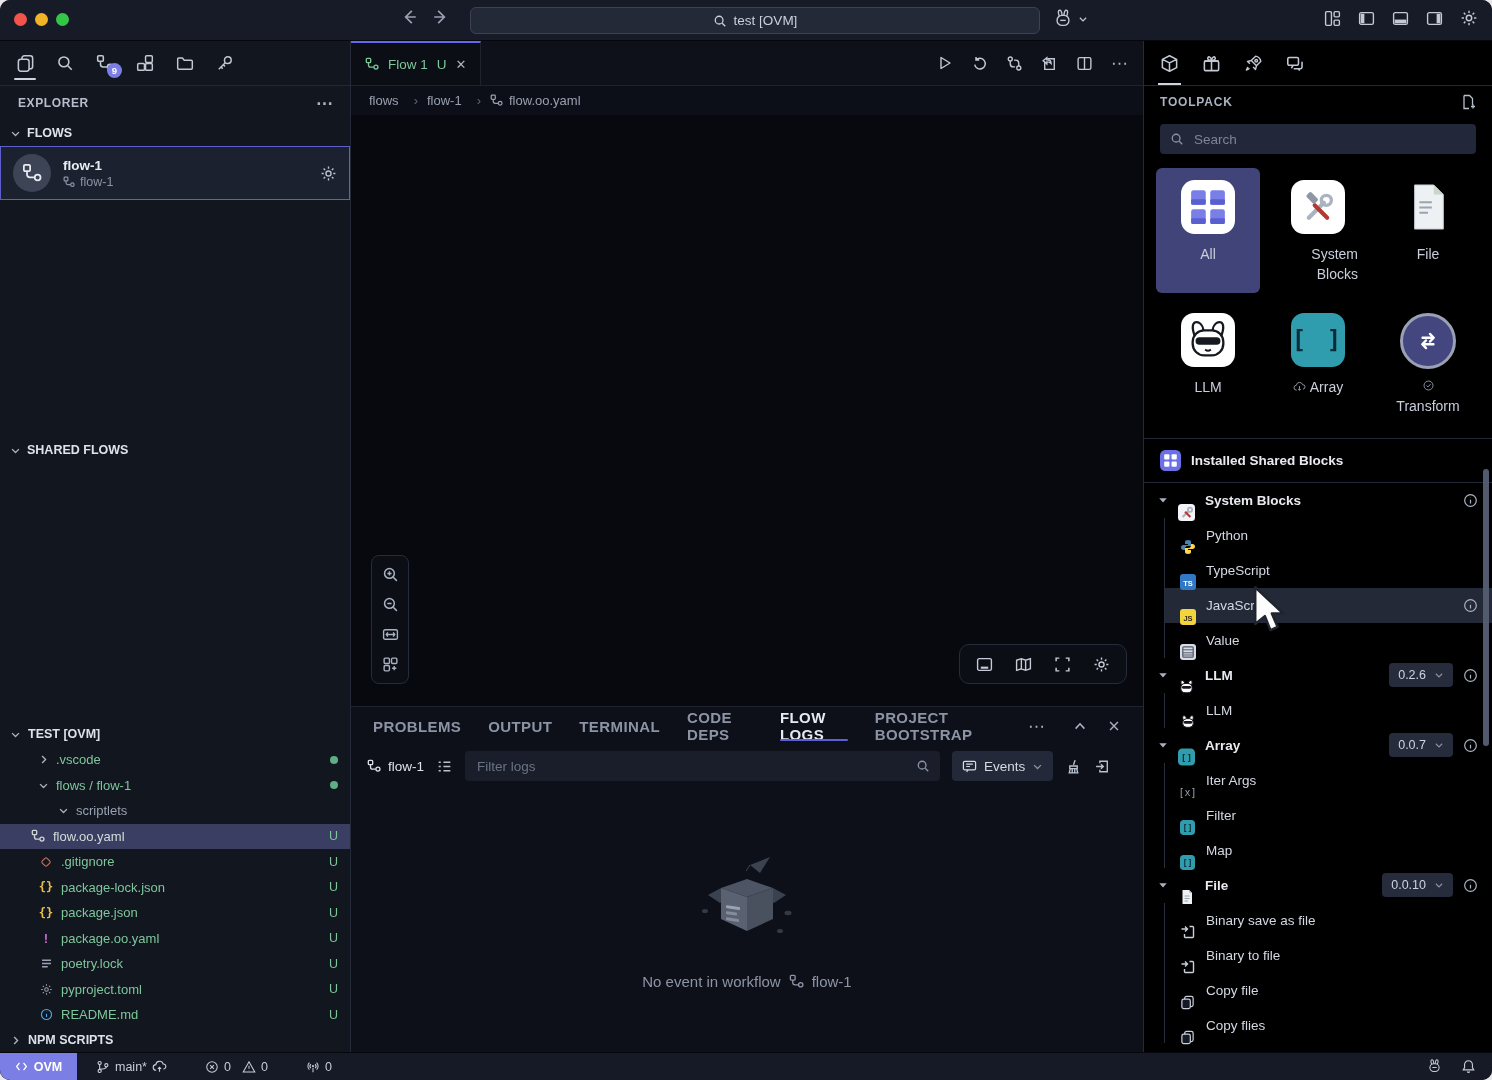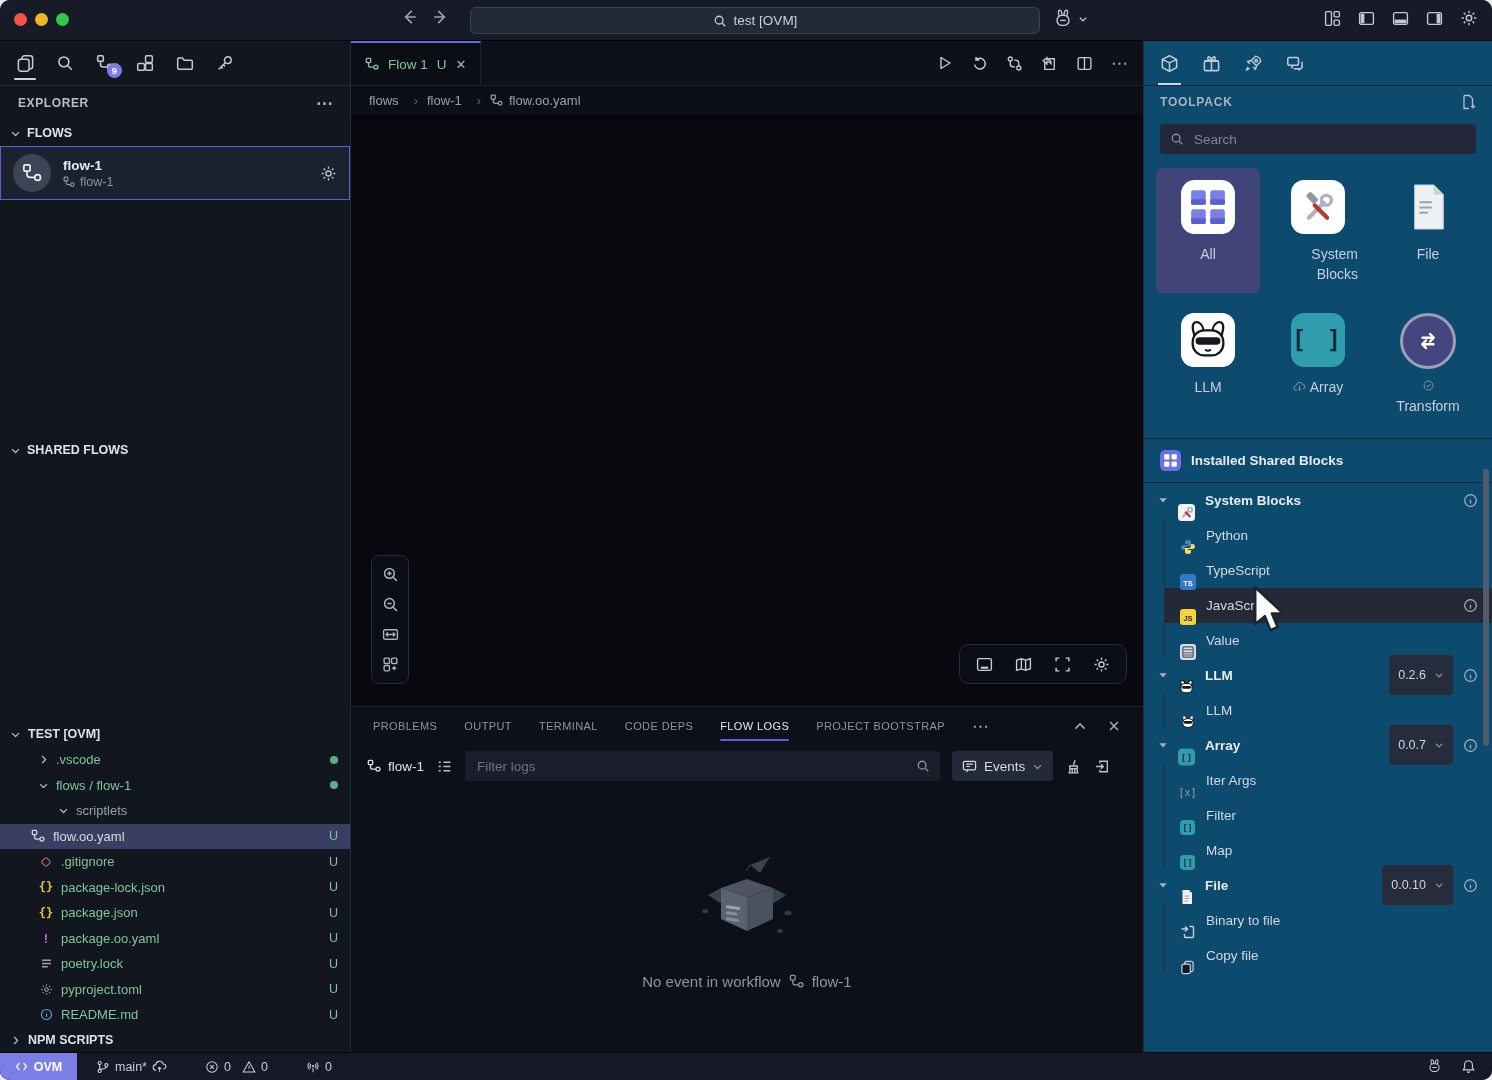--- a/index.html
+++ b/index.html
@@ -14,21 +14,21 @@
   .tl{width:13px;height:13px;border-radius:50%;}
   .tl.red{background:#f2544c}.tl.yellow{background:#f0b429}.tl.green{background:#33c748}
   .navarrows{position:absolute;left:400px;top:8px;display:flex;gap:14px;color:#99a1b2;}
   .searchbox{position:absolute;left:470px;top:7px;width:568px;height:25px;background:#232936;border:1px solid #3a4254;border-radius:6px;display:flex;align-items:center;justify-content:center;gap:7px;color:#c9cfdb;font-size:13.5px;}
   .tb-right{position:absolute;right:14px;top:9px;display:flex;gap:17px;align-items:center;color:#c2c8d4;}
   .rabbit-menu{position:absolute;left:1052px;top:8px;display:flex;align-items:center;gap:4px;color:#c2c8d4;}
 
   
   .sidebar{position:absolute;top:41px;left:0;width:350px;bottom:27px;background:#12161f;border-right:1px solid #252a38;display:flex;flex-direction:column;overflow:hidden;}
   .center{position:absolute;top:41px;left:351px;width:792px;bottom:27px;display:flex;flex-direction:column;background:#0c0f17;}
-  .rightpanel{position:absolute;top:41px;right:0;width:348px;bottom:27px;background:#0c4a6e;border-left:1px solid #252a38;overflow:hidden;}
+  .rightpanel{position:absolute;top:41px;right:0;width:348px;bottom:27px;background:#000000;border-left:1px solid #252a38;overflow:hidden;}
   .statusbar{position:absolute;bottom:0;left:0;right:0;height:27px;background:#161a26;border-top:1px solid #05070c;display:flex;align-items:center;}
 
   
   .activityrow{height:44px;border-bottom:1px solid #232836;display:flex;align-items:center;padding-left:12px;gap:14px;flex:none;}
   .ai{position:relative;width:26px;height:34px;display:flex;align-items:center;justify-content:center;color:#c2c8d4;}
   .ai.active::after{content:"";position:absolute;bottom:0;left:2px;right:2px;height:2px;background:#cfd4de;border-radius:1px;}
   .ai .abadge{position:absolute;right:-4px;bottom:2px;width:15px;height:15px;border-radius:50%;background:#7b7ee4;color:#fff;font-size:9.5px;font-weight:bold;display:flex;align-items:center;justify-content:center;}
   .exp-header{height:34px;display:flex;align-items:center;justify-content:space-between;padding:0 16px 0 18px;color:#b7bdca;font-size:12px;font-weight:bold;letter-spacing:.6px;flex:none;}
   .more-dots{font-size:17px;color:#aab1c0;letter-spacing:1px;}
   .sec-header{height:26px;display:flex;align-items:center;gap:6px;padding:0 10px;color:#dfe3ea;font-size:12.5px;font-weight:bold;flex:none;}
@@ -59,21 +59,21 @@
   .breadcrumbs{height:29px;display:flex;align-items:center;padding-left:18px;color:#98a0b0;font-size:13px;flex:none;background:#0c0f17;}
   .bc{display:flex;align-items:center;gap:6px;}
   .bc:not(:last-child)::after{content:"›";margin:0 9px;color:#5e6676;}
   .canvas{flex:1;background:#07090f;position:relative;}
   .zoompanel{position:absolute;left:20px;bottom:22px;width:36px;border:1px solid #262c3a;border-radius:8px;background:#0b0e15;display:flex;flex-direction:column;align-items:center;gap:13px;padding:10px 0;color:#aab2c2;}
   .canvasctrls{position:absolute;right:16px;bottom:22px;height:38px;border:1px solid #262c3a;border-radius:10px;background:#0b0e15;display:flex;align-items:center;gap:22px;padding:0 16px;color:#c6cbd7;}
 
   
   .bottompanel{height:346px;border-top:1px solid #1e2330;background:#0d1019;display:flex;flex-direction:column;flex:none;}
   .bp-tabs{height:38px;display:flex;align-items:center;gap:27px;padding:0 22px;flex:none;}
-  .bp-tab{color:#8b93a5;font-size:11px;letter-spacing:.4px;position:relative;height:100%;display:flex;align-items:center;}
+  .bp-tab{color:#8b93a5;font-size:15px;letter-spacing:.4px;position:relative;height:100%;display:flex;align-items:center;font-weight:bold;}
   .bp-tab.active{color:#e6e9ef;}
   .bp-tab.active::after{content:"";position:absolute;left:0;right:0;bottom:4px;height:2px;background:#5b5fd8;border-radius:1px;}
   .bp-right{margin-left:auto;display:flex;gap:20px;color:#aab1c0;align-items:center;}
   .bp-filterrow{height:42px;display:flex;align-items:center;gap:12px;padding:0 16px;flex:none;}
   .bp-flow{display:flex;align-items:center;gap:7px;color:#dde1e9;font-size:13.5px;}
   .filterinput{flex:1;max-width:455px;height:30px;background:#191e2a;border-radius:4px;display:flex;align-items:center;padding:0 10px;gap:8px;}
   .filterinput input{flex:1;background:transparent;border:0;outline:0;color:#c9cfdb;font-size:13.5px;font-family:inherit;}
   .filterinput input::placeholder{color:#6b7383;}
   .eventschip{height:30px;background:#232938;border-radius:4px;display:flex;align-items:center;gap:7px;padding:0 10px;color:#d7dbe4;font-size:13.5px;}
   .emptystate{flex:1;display:flex;flex-direction:column;align-items:center;justify-content:center;gap:26px;}
@@ -95,21 +95,21 @@
   .tile-icon.teal{background:#2f9dae;}
   .tile-label{font-size:14px;color:#c9cedb;text-align:right;line-height:1.45;display:flex;align-items:center;justify-content:center;gap:4px;max-width:80px;flex-wrap:wrap;}
   .tile-label .br{word-break:break-all;}
   .ib-header{display:flex;align-items:center;gap:10px;padding:11px 16px;border-top:1px solid #232836;border-bottom:1px solid #232836;color:#e8eaf0;font-weight:bold;font-size:13.5px;}
   .tp-tree{position:relative;}
   .tprow{height:35px;display:flex;align-items:center;gap:10px;padding:0 14px;font-size:13.5px;color:#d3d8e2;}
   .tprow.group{font-weight:bold;color:#e8eaf0;}
   .tpitems{margin-left:20px;border-left:1px solid #272d3c;}
   .tpitems .tprow{padding-left:14px;height:35px;}
   .tprow.hovered{background:#242937;margin-right:0;}
-  .vchip{margin-left:auto;height:40px;background:#262c3c;border-radius:4px;display:flex;align-items:center;gap:8px;padding:0 9px;color:#cdd3df;font-size:12.5px;font-weight:normal;}
+  .vchip{margin-left:auto;height:24px;background:#262c3c;border-radius:4px;display:flex;align-items:center;gap:8px;padding:0 9px;color:#cdd3df;font-size:12.5px;font-weight:normal;}
   .infoico{color:#aab1c0;flex:none;}
   .ginfo{margin-left:auto;}
   .rp-scroll{position:absolute;right:3px;top:428px;width:6px;height:277px;background:#525a6e;border-radius:3px;}
   .mini{width:17px;height:17px;flex:none;display:flex;align-items:center;justify-content:center;margin-top:24px;}
   .mono{font-family:"DejaVu Sans Mono",monospace;}
 
   
   .ovm-badge{height:100%;width:77px;background:#7b7ee4;color:#fff;display:flex;align-items:center;justify-content:center;gap:6px;font-size:12.5px;font-weight:bold;flex:none;}
   .sb-item{display:flex;align-items:center;gap:5px;padding:0 19px;color:#c6cbd7;font-size:12.5px;}
   .sb-right{margin-left:auto;display:flex;align-items:center;gap:18px;padding-right:16px;color:#c6cbd7;}
@@ -978,31 +978,49 @@
           </span>
       </div>
       <div class="tpitems">
         <div class="tprow">
           <span class="mini">
               <svg width="16" height="16" viewBox="0 0 16 16" fill="none" stroke="#c9cfdb" stroke-width="1.4">
                 <path d="M9.5 2.5 h3 a1 1 0 0 1 1 1 v9 a1 1 0 0 1 -1 1 h-7 a1 1 0 0 1 -1 -1 V10"></path>
                 <path d="M1.5 5 h6 M5 2.5 L7.5 5 L5 7.5"></path>
               </svg>
             </span>
+          <span>Binary save as file</span>
+        </div>
+        <div class="tprow">
+          <span class="mini">
+              <svg width="16" height="16" viewBox="0 0 16 16" fill="none" stroke="#c9cfdb" stroke-width="1.4">
+                <path d="M9.5 2.5 h3 a1 1 0 0 1 1 1 v9 a1 1 0 0 1 -1 1 h-7 a1 1 0 0 1 -1 -1 V10"></path>
+                <path d="M1.5 5 h6 M5 2.5 L7.5 5 L5 7.5"></path>
+              </svg>
+            </span>
           <span>Binary to file</span>
         </div>
         <div class="tprow">
           <span class="mini">
               <svg width="15" height="15" viewBox="0 0 16 16" fill="none" stroke="#c9cfdb" stroke-width="1.3">
                 <rect x="5" y="1.5" width="9" height="11" rx="2"></rect>
                 <rect x="2" y="4.5" width="9" height="10" rx="2" fill="#151925"></rect>
               </svg>
             </span>
           <span>Copy file</span>
         </div>
+        <div class="tprow">
+          <span class="mini">
+              <svg width="15" height="15" viewBox="0 0 16 16" fill="none" stroke="#c9cfdb" stroke-width="1.3">
+                <rect x="5" y="1.5" width="9" height="11" rx="2"></rect>
+                <rect x="2" y="4.5" width="9" height="10" rx="2" fill="#151925"></rect>
+              </svg>
+            </span>
+          <span>Copy flies</span>
+        </div>
       </div>
     </div>
 
     <div class="rp-scroll"></div>
   </div>
 
   <div class="statusbar">
     <div class="ovm-badge">
       <span>
           <svg width="13" height="13" viewBox="0 0 16 16" fill="none" stroke="currentColor" stroke-width="1.6">

